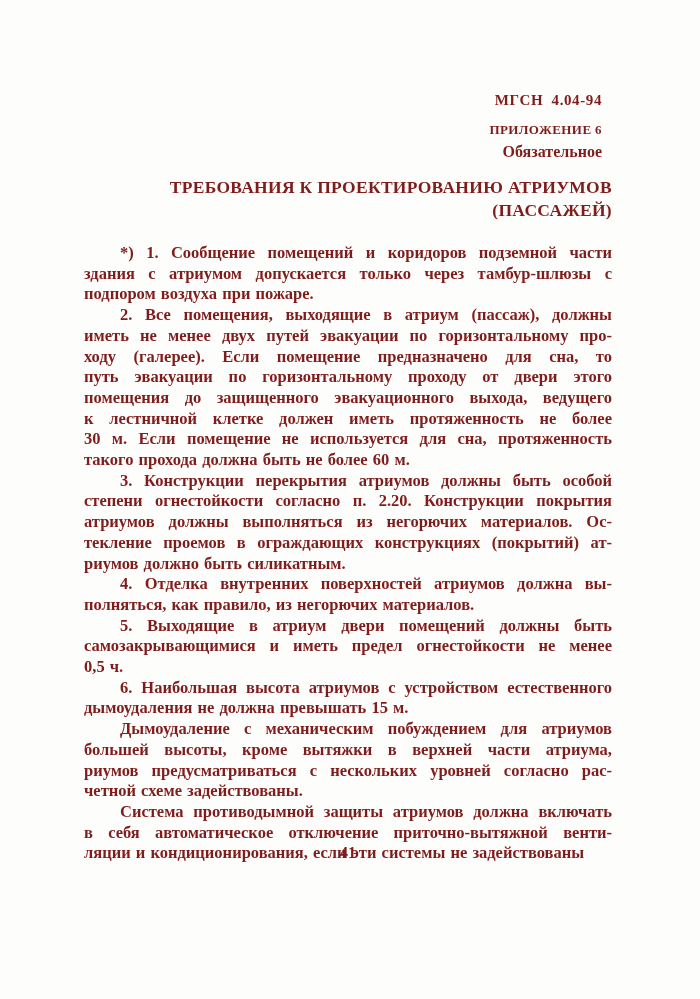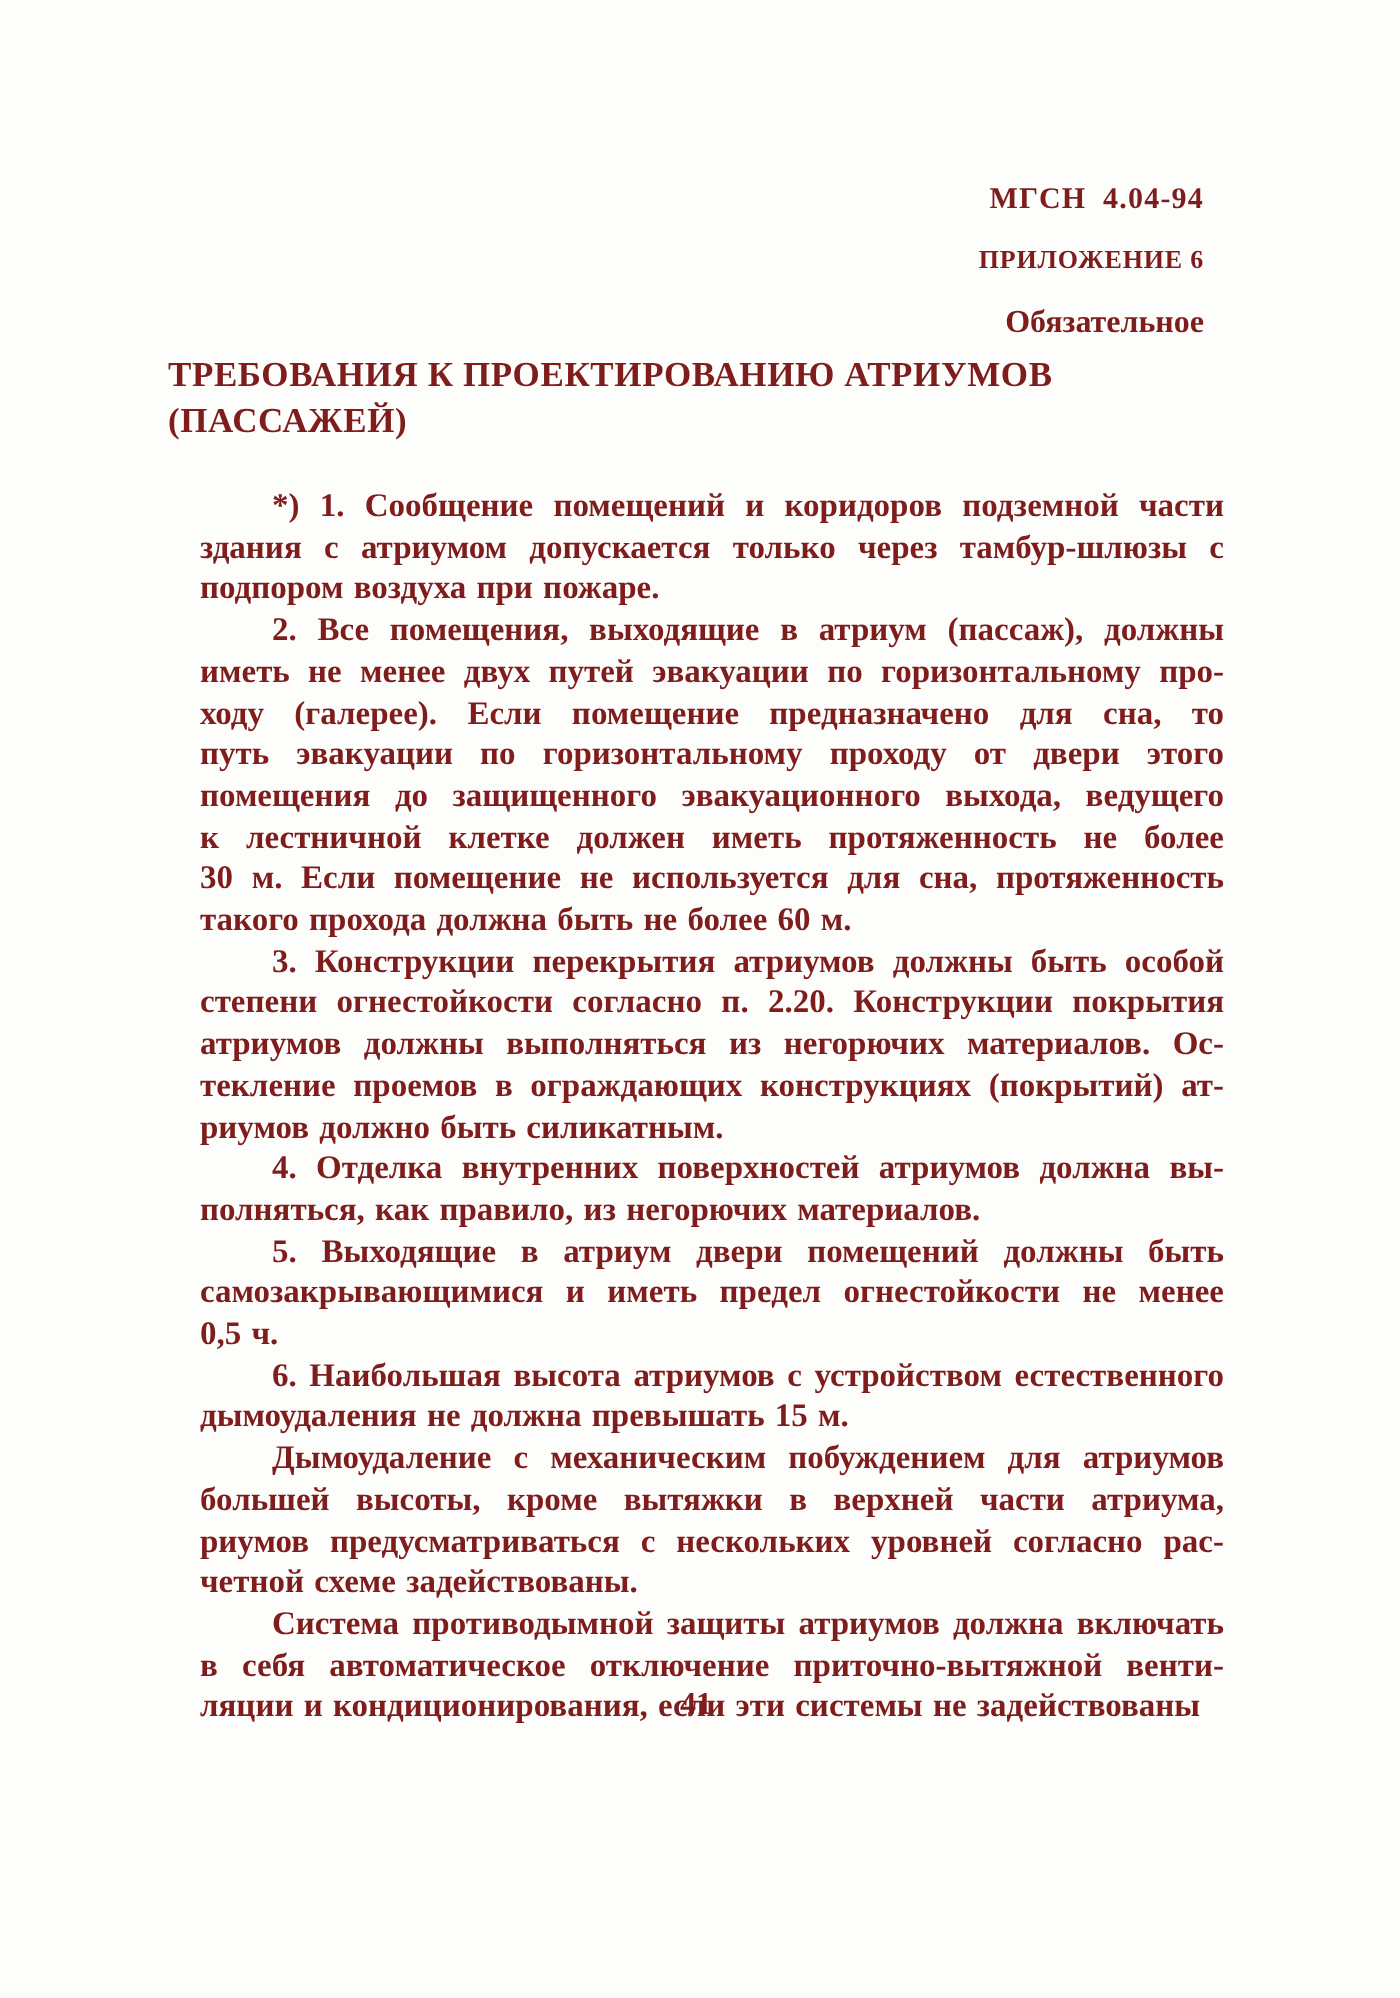--- a/index.html
+++ b/index.html
@@ -24,51 +24,50 @@
     letter-spacing: 0.6px;
     word-spacing: 4px;
   }
   .appendix-label {
     margin-top: 13px;
     font-size: 13px;
     font-weight: 700;
     letter-spacing: 0.4px;
   }
   .appendix-type {
-    margin-top: 15px;
+    margin-top: 5px;
     font-size: 16px;
     font-weight: 700;
   }
   .doc-title {
     position: absolute;
     top: 176px;
     left: 84px;
     width: 528px;
-    text-align: left;
+    text-align: right;
     font-size: 17.5px;
     font-weight: 700;
     line-height: 23px;
     letter-spacing: 0.3px;
   }
   .body-text {
     position: absolute;
     top: 243px;
     left: 84px;
     width: 528px;
     font-size: 16.5px;
     font-weight: 700;
     line-height: 20.7px;
     word-spacing: 1px;
   }
   .para { margin: 0; }
   .line {
     text-align: justify;
     text-align-last: justify;
     white-space: normal;
-    margin-left: 16px;
   }
   .line.first { text-indent: 36px; }
   .line.last { text-align-last: left; }
   .page-number {
     position: absolute;
     top: 844px;
     left: 84px;
     width: 528px;
     text-align: center;
     font-size: 16px;

